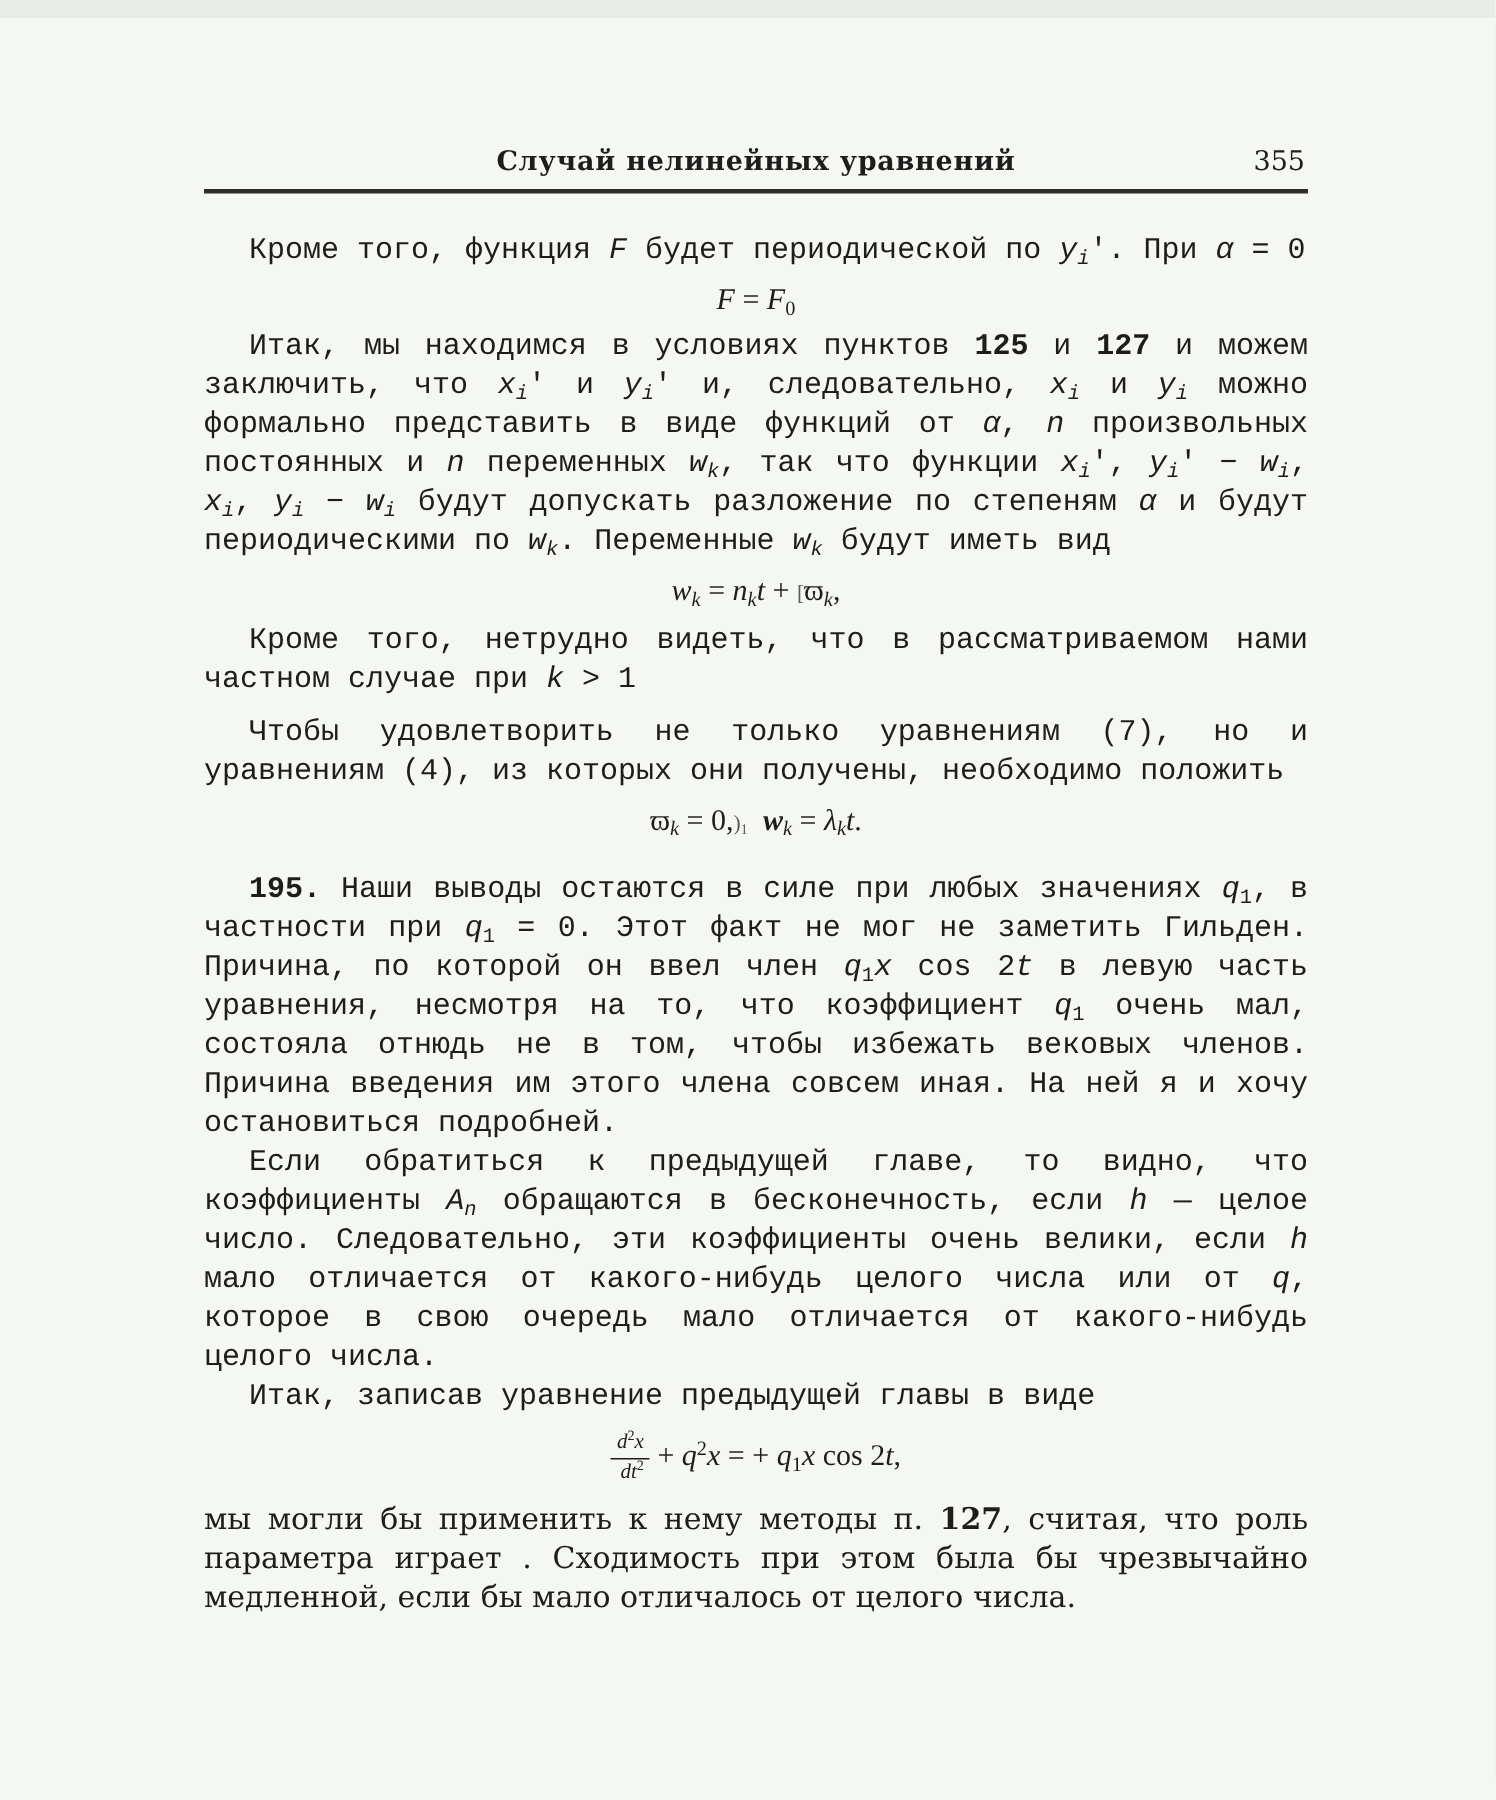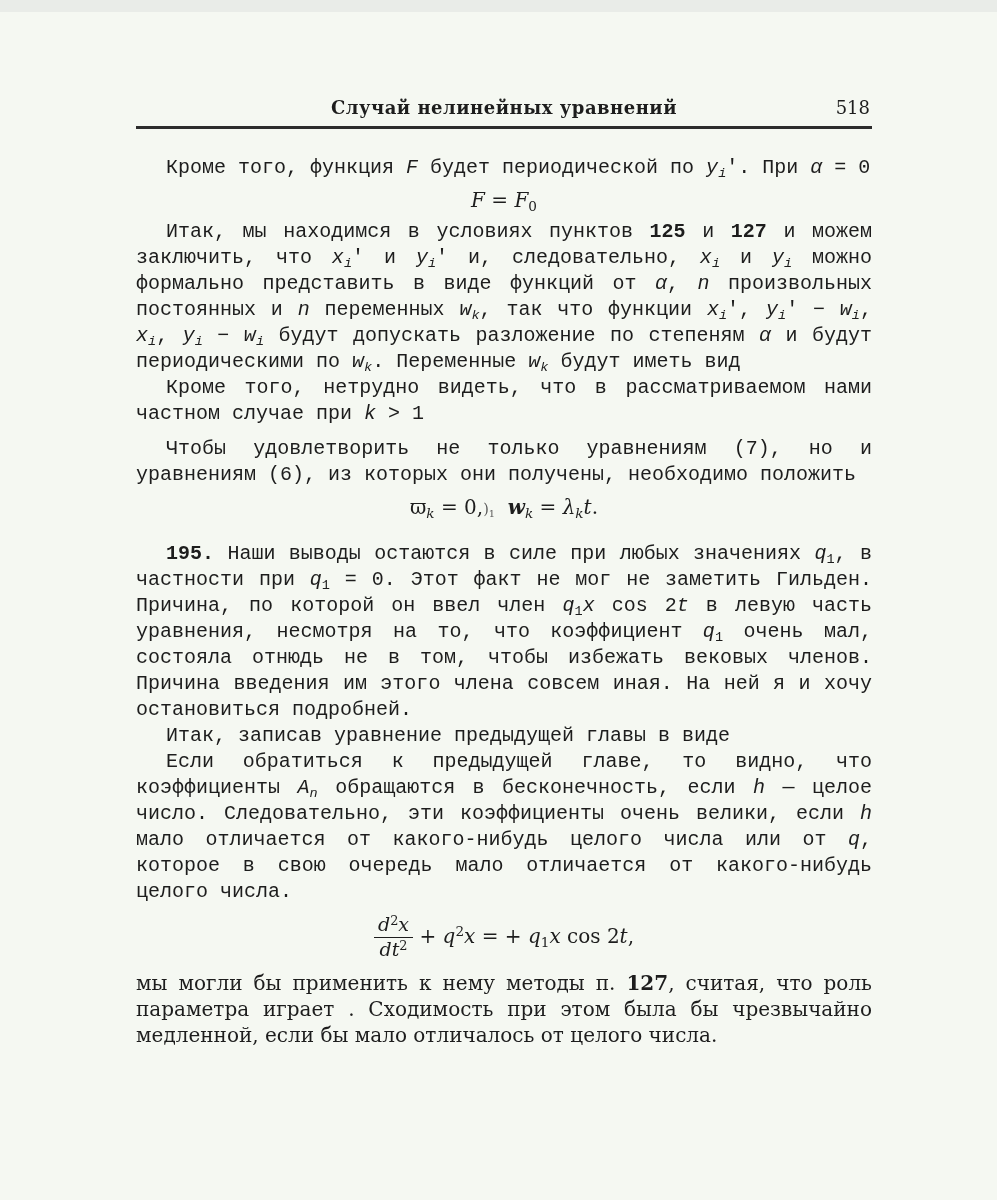--- a/index.html
+++ b/index.html
@@ -44,58 +44,60 @@
     border-top:3px solid #2c2c2c;
     margin:4px 0 0 0;
   }
   .body-text{margin-top:26px;}
   .para{margin:0;}
   .para.indent{text-indent:30px;font-family:Liberation Mono, monospace;}
   .formula{
     text-align:center;
     margin:6px 0;
     text-indent:0;
+    font-family:Liberation Serif, serif;
   }
   .gap-sm{margin-top:9px;}
   .gap-md{margin-top:13px;}
   .gap-lg{margin-top:19px;}
   .eq{margin:10px 0;}
   sub{font-size:0.68em;vertical-align:-0.28em;line-height:0;}
   sup{font-size:0.68em;vertical-align:0.5em;line-height:0;}
   .smudge{color:#5a5a5a;font-size:0.72em;}
   .frac{
     display:inline-block;
     vertical-align:middle;
-    text-align:center;
+    text-align:right;
     line-height:1.05;
-    font-size:19px;
+    font-size:14px;
   }
   .frac .num{display:block;padding:0 4px 2px;}
   .frac .den{display:block;border-top:1.6px solid #1d1d1d;padding:2px 4px 0;}
 </style>
 </head>
 <body>
 
 <div class="sheet">
   <div class="content">
 
     <div class="running-head">
       <span class="rh-title">Случай  нелинейных  уравнений</span>
-      <span class="rh-page">518</span>
+      <span class="rh-page">355</span>
     </div>
     <hr class="rule">
 
     <div class="body-text">
       <p class="para indent">Кроме  того, функция <i>F</i> будет периодической по <i>y<sub>i</sub></i>′. При <i>α</i> = 0</p>
       <p class="formula"><i>F</i> = <i>F</i><sub>0</sub></p>
       <p class="para indent">Итак, мы находимся в условиях пунктов <b>125</b> и <b>127</b> и можем заключить, что <i>x<sub>i</sub></i>′ и <i>y<sub>i</sub></i>′ и, следовательно, <i>x<sub>i</sub></i> и <i>y<sub>i</sub></i> можно формально представить в виде функций от <i>α</i>, <i>n</i> произвольных постоянных и <i>n</i> переменных <i>w<sub>k</sub></i>, так что функции <i>x<sub>i</sub></i>′, <i>y<sub>i</sub></i>′ − <i>w<sub>i</sub></i>, <i>x<sub>i</sub></i>, <i>y<sub>i</sub></i> − <i>w<sub>i</sub></i> будут допускать разложение по степеням <i>α</i> и будут периодическими по <i>w<sub>k</sub></i>. Переменные <i>w<sub>k</sub></i> будут иметь вид</p>
+      <p class="formula"><i>w<sub>k</sub></i> = <i>n<sub>k</sub>t</i> + <span class="smudge">[</span>ϖ<sub><i>k</i></sub>,</p>
       <p class="para indent">Кроме того, нетрудно видеть, что в рассматриваемом нами частном случае при <i>k</i> &gt; 1</p>
-      <p class="para indent gap-sm">Чтобы удовлетворить не только уравнениям (7), но и уравнениям (6), из которых они получены, необходимо положить</p>
+      <p class="para indent gap-sm">Чтобы удовлетворить не только уравнениям (7), но и уравнениям (4), из которых они получены, необходимо положить</p>
       <p class="formula">ϖ<sub><i>k</i></sub> = 0,<span class="smudge">)<sub>1</sub></span> &nbsp;<b><i>w</i></b><sub><i>k</i></sub> = <i>λ</i><sub><i>k</i></sub><i>t</i>.</p>
       <p class="para indent gap-lg"><b>195.</b> Наши выводы остаются в силе при любых значениях <i>q</i><sub>1</sub>, в частности при <i>q</i><sub>1</sub> = 0. Этот факт не мог не заметить Гильден. Причина, по которой он ввел член <i>q</i><sub>1</sub><i>x</i> cos 2<i>t</i> в левую часть уравнения, несмотря на то, что коэффициент <i>q</i><sub>1</sub> очень мал, состояла отнюдь не в том, чтобы избежать вековых членов. Причина введения им этого члена совсем иная. На ней я и хочу остановиться подробней.</p>
+      <p class="para indent">Если обратиться к предыдущей главе, то видно, что коэффициенты <i>A<sub>n</sub></i> обращаются в бесконечность, если <i>h</i> — целое число. Следовательно, эти коэффициенты очень велики, если <i>h</i> мало отличается от какого-нибудь целого числа или от <i>q</i>, которое в свою очередь мало отличается от какого-нибудь целого числа.</p>
       <p class="para indent">Итак, записав уравнение предыдущей главы в виде</p>
-      <p class="para indent">Если обратиться к предыдущей главе, то видно, что коэффициенты <i>A<sub>n</sub></i> обращаются в бесконечность, если <i>h</i> — целое число. Следовательно, эти коэффициенты очень велики, если <i>h</i> мало отличается от какого-нибудь целого числа или от <i>q</i>, которое в свою очередь мало отличается от какого-нибудь целого числа.</p>
       <p class="formula eq"><span class="frac"><span class="num"><i>d</i><sup>2</sup><i>x</i></span><span class="den"><i>dt</i><sup>2</sup></span></span> + <i>q</i><sup>2</sup><i>x</i> = + <i>q</i><sub>1</sub><i>x</i> cos 2<i>t</i>,</p>
       <p class="para">мы могли бы применить к нему методы п. <b>127</b>, считая, что роль параметра  играет . Сходимость при этом была бы чрезвычайно медленной, если бы  мало отличалось от целого числа.</p>
     </div>
 
   </div>
 </div>
 
 </body></html>

